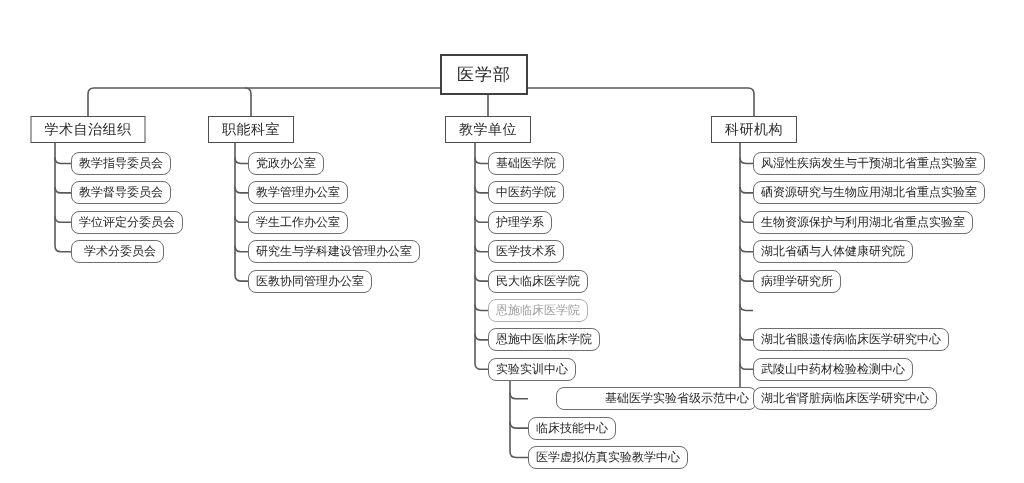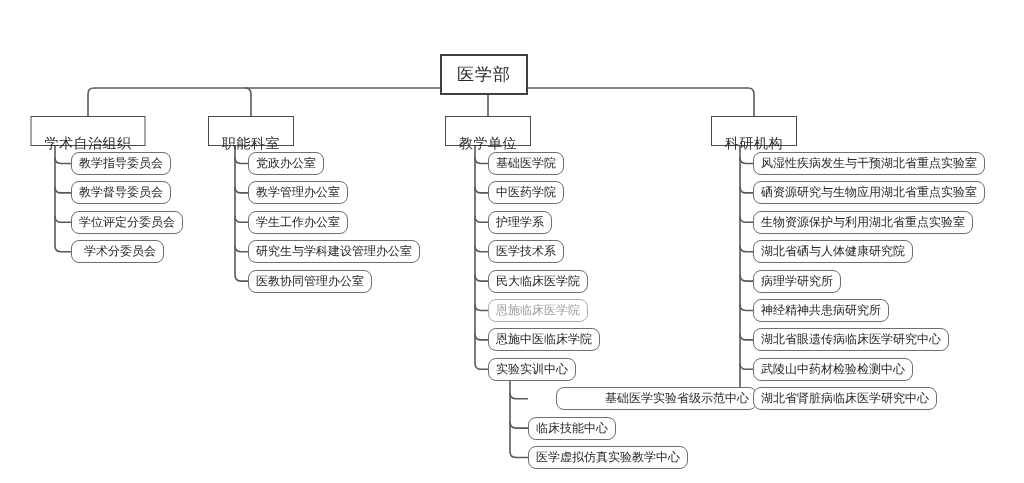--- a/index.html
+++ b/index.html
@@ -31,21 +31,21 @@
     line-height: 37px;
     padding: 0 15px;
     transform: translateX(-50%);
     letter-spacing: 1px;
   }
   .node.branch {
     border: 1.5px solid #4d4d4d;
     font-size: 14px;
     height: 27px;
     line-height: 24px;
-    padding: 14px 13px;
+    padding: 0 13px;
     transform: translateX(-50%);
     letter-spacing: 0.5px;
   }
   .node.leaf {
     border: 1.4px solid #6e6e6e;
     border-radius: 8px;
     font-size: 12px;
     height: 23px;
     line-height: 20px;
     padding: 0 7px;
@@ -118,17 +118,16 @@
     <div class="node leaf" style="left: 488px; top: 357.8px;">实验实训中心</div>
     <div class="node leaf" style="left: 556px; top: 387.2px; padding-left: 48px;">基础医学实验省级示范中心</div>
     <div class="node leaf" style="left: 528px; top: 416.6px;">临床技能中心</div>
     <div class="node leaf" style="left: 528px; top: 446px;">医学虚拟仿真实验教学中心</div>
     <div class="node branch" style="left: 754px; top: 116px;">科研机构</div>
     <div class="node leaf" style="left: 753px; top: 152px;">风湿性疾病发生与干预湖北省重点实验室</div>
     <div class="node leaf" style="left: 753px; top: 181.4px;">硒资源研究与生物应用湖北省重点实验室</div>
     <div class="node leaf" style="left: 753px; top: 240.2px;">湖北省硒与人体健康研究院</div>
     <div class="node leaf" style="left: 753px; top: 210.8px;">生物资源保护与利用湖北省重点实验室</div>
     <div class="node leaf" style="left: 753px; top: 269.6px;">病理学研究所</div>
-    <div class="node leaf" style="left: 753px; top: 299px;">神经精神共患病研究所</div>
     <div class="node leaf" style="left: 753px; top: 328.4px;">湖北省眼遗传病临床医学研究中心</div>
     <div class="node leaf" style="left: 753px; top: 357.8px;">武陵山中药材检验检测中心</div>
     <div class="node leaf" style="left: 753px; top: 387.2px;">湖北省肾脏病临床医学研究中心</div>
   </div>
 
 </body></html>

